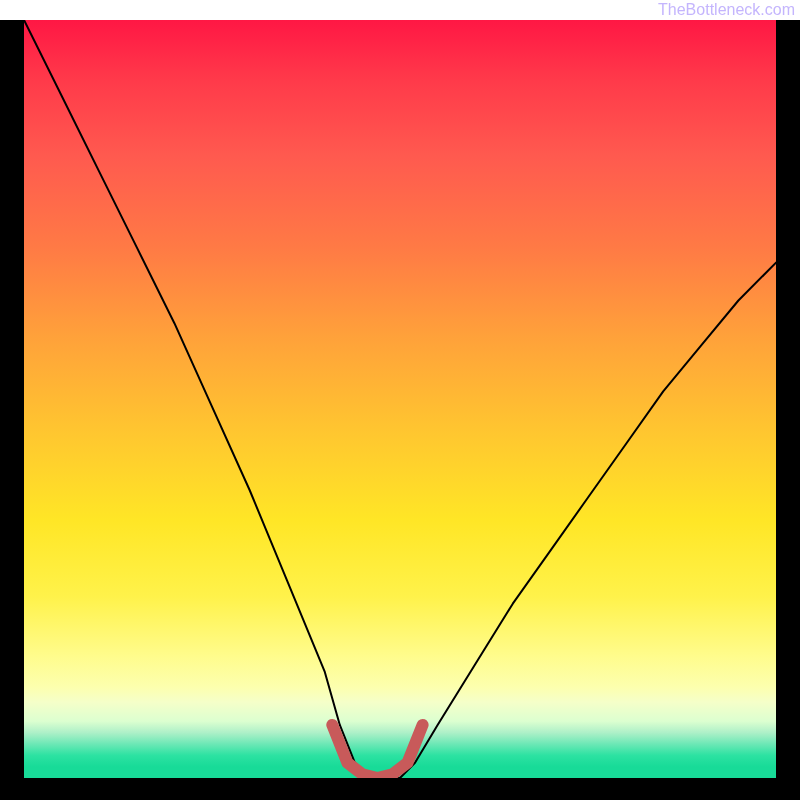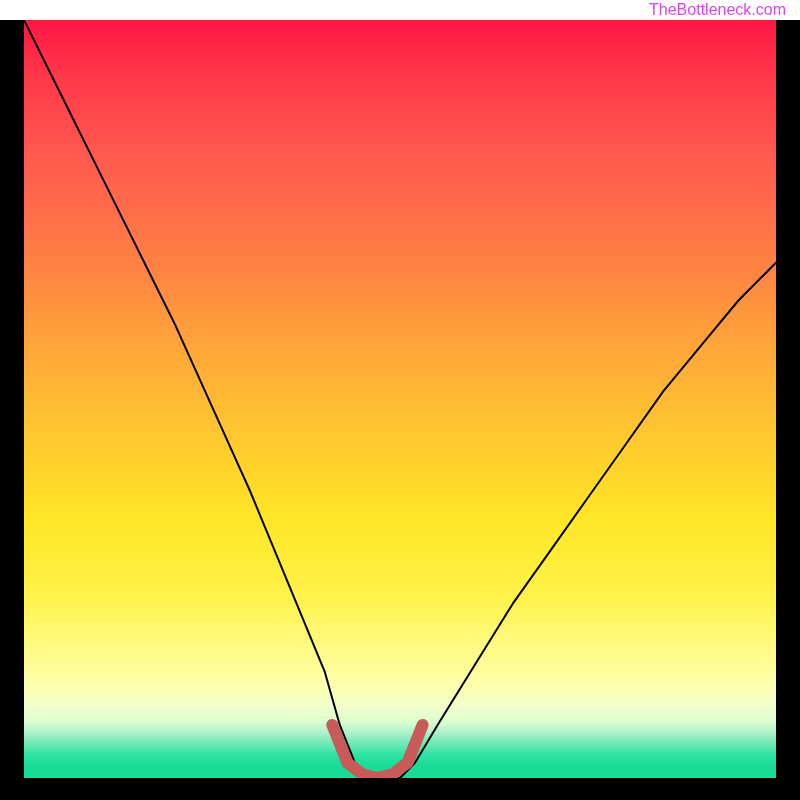--- a/index.html
+++ b/index.html
@@ -14,23 +14,23 @@
   .frame-top {
     position: absolute;
     top: 0; left: 0; right: 0;
     height: 20px;
     background: #fff;
     z-index: 10;
   }
   .watermark {
     position: absolute;
     top: 1px;
-    right: 14px;
+    right: 5px;
     font-size: 16px;
-    color: #d946ef;
+    color: #c4b5fd;
     font-family: Arial, sans-serif;
     z-index: 11;
   }
   .frame-left, .frame-right {
     position: absolute;
     top: 20px; bottom: 0;
     width: 24px;
     background: #000;
     z-index: 5;
   }

